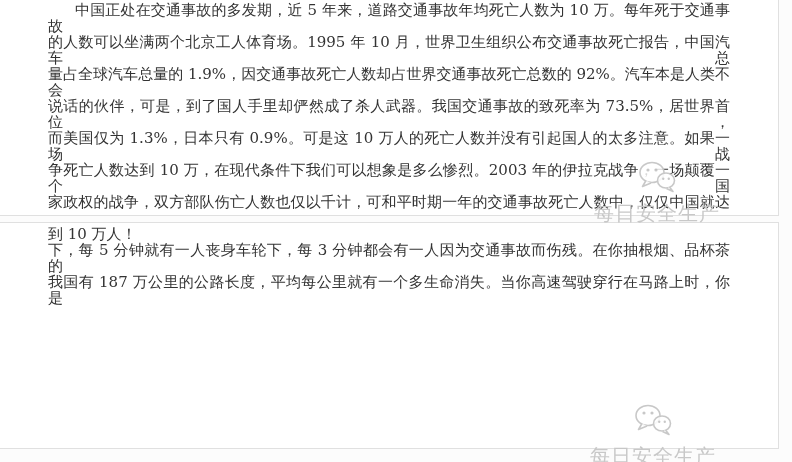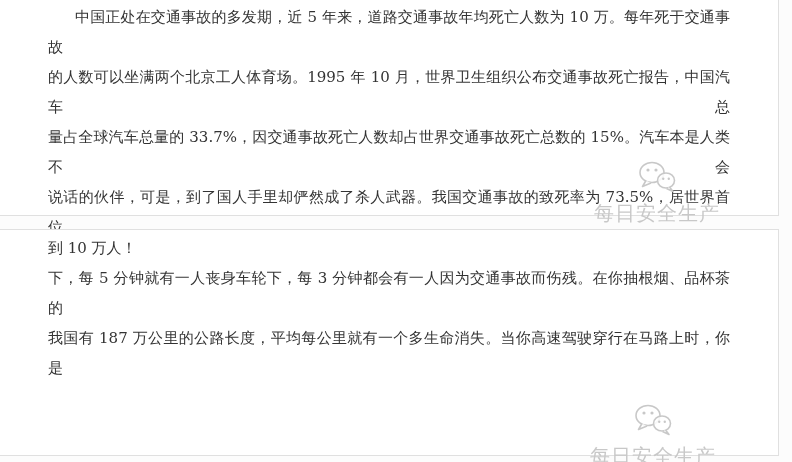--- a/index.html
+++ b/index.html
@@ -6,24 +6,24 @@
   #root {
     position:relative; width:792px; height:462px; overflow:hidden;
     background:#fcfcfc;
     font-family:"DejaVu Serif","Liberation Serif",serif;
   }
   .page {
     position:absolute; left:0; width:779px; background:#ffffff;
     border-right:1px solid #e0e0e0; box-sizing:border-box;
   }
   .page1 { top:0; height:216px; border-bottom:1px solid #e0e0e0; }
-  .page2 { top:229px; height:227px; border-top:1px solid #e0e0e0; border-bottom:1px solid #e0e0e0; }
+  .page2 { top:222px; height:227px; border-top:1px solid #e0e0e0; border-bottom:1px solid #e0e0e0; }
   .textblock {
     padding:2px 48px 0 48px; color:#333333;
-    font-size:15px; line-height:30px;
+    font-size:15px; line-height:16px;
   }
   .page2 .textblock { padding-top:3px; }
   .line { white-space:normal; }
   .line.just { text-align:justify; text-align-last:justify; -moz-text-align-last:justify; }
   .line.indent { text-indent:27px; }
   .watermark {
     position:absolute; display:flex; align-items:center; gap:7px;
     color:#c6c6c6; font-size:20px; white-space:nowrap; opacity:0.95;
     letter-spacing:1px; pointer-events:none;flex-direction:column;
   }
@@ -33,21 +33,21 @@
 </style>
 </head>
 <body>
 
 <div id="root">
 
   <div class="page page1">
     <div class="textblock">
         <div class="line indent just">中国正处在交通事故的多发期，近 5 年来，道路交通事故年均死亡人数为 10 万。每年死于交通事故</div>
         <div class="line just">的人数可以坐满两个北京工人体育场。1995 年 10 月，世界卫生组织公布交通事故死亡报告，中国汽车总</div>
-        <div class="line just">量占全球汽车总量的 33.7%，因交通事故死亡人数却占世界交通事故死亡总数的 15%。汽车本是人类不会</div>
+        <div class="line just">量占全球汽车总量的 1.9%，因交通事故死亡人数却占世界交通事故死亡总数的 92%。汽车本是人类不会</div>
         <div class="line just">说话的伙伴，可是，到了国人手里却俨然成了杀人武器。我国交通事故的致死率为 73.5%，居世界首位，</div>
         <div class="line just">而美国仅为 1.3%，日本只有 0.9%。可是这 10 万人的死亡人数并没有引起国人的太多注意。如果一场战</div>
         <div class="line just">争死亡人数达到 10 万，在现代条件下我们可以想象是多么惨烈。2003 年的伊拉克战争，一场颠覆一个国</div>
         <div class="line just">家政权的战争，双方部队伤亡人数也仅以千计，可和平时期一年的交通事故死亡人数中，仅仅中国就达</div>
       </div>
   </div>
 
   <div class="page page2">
     <div class="textblock">
         <div class="line">到 10 万人！</div>

